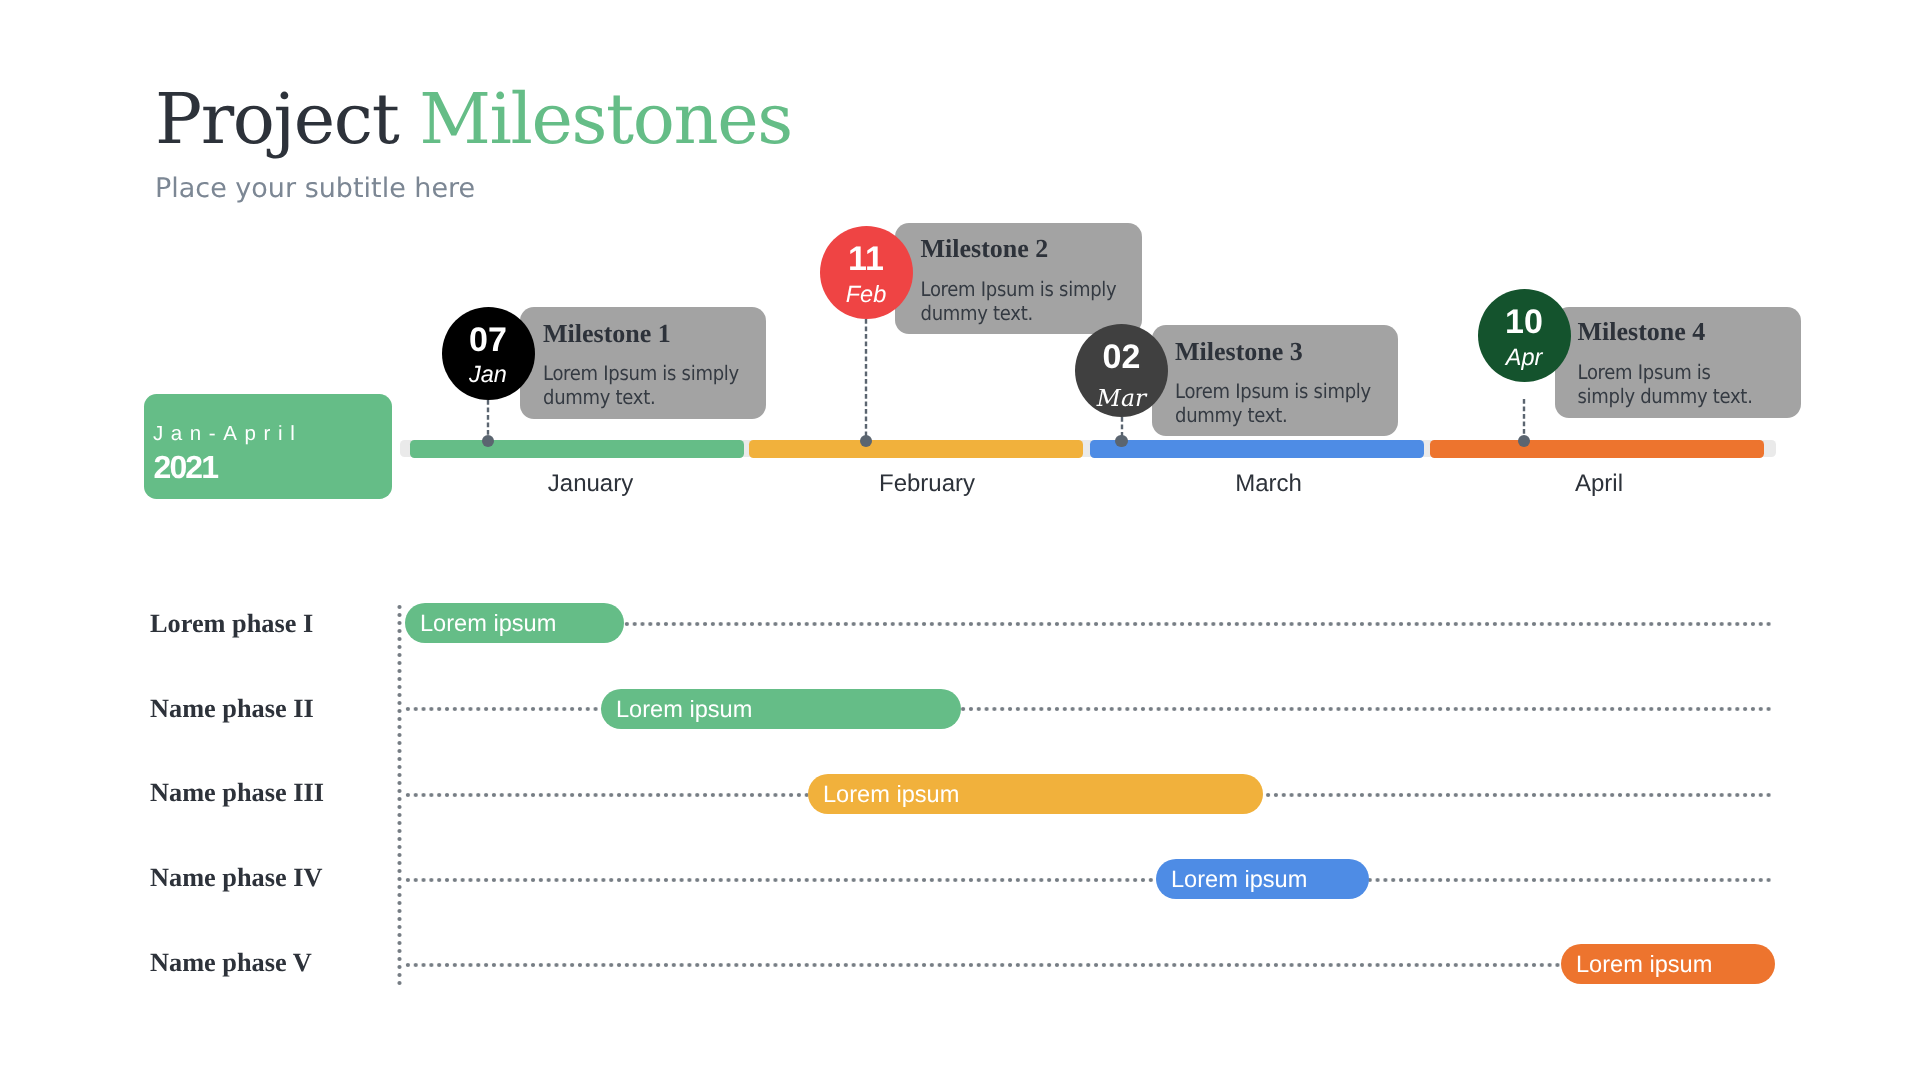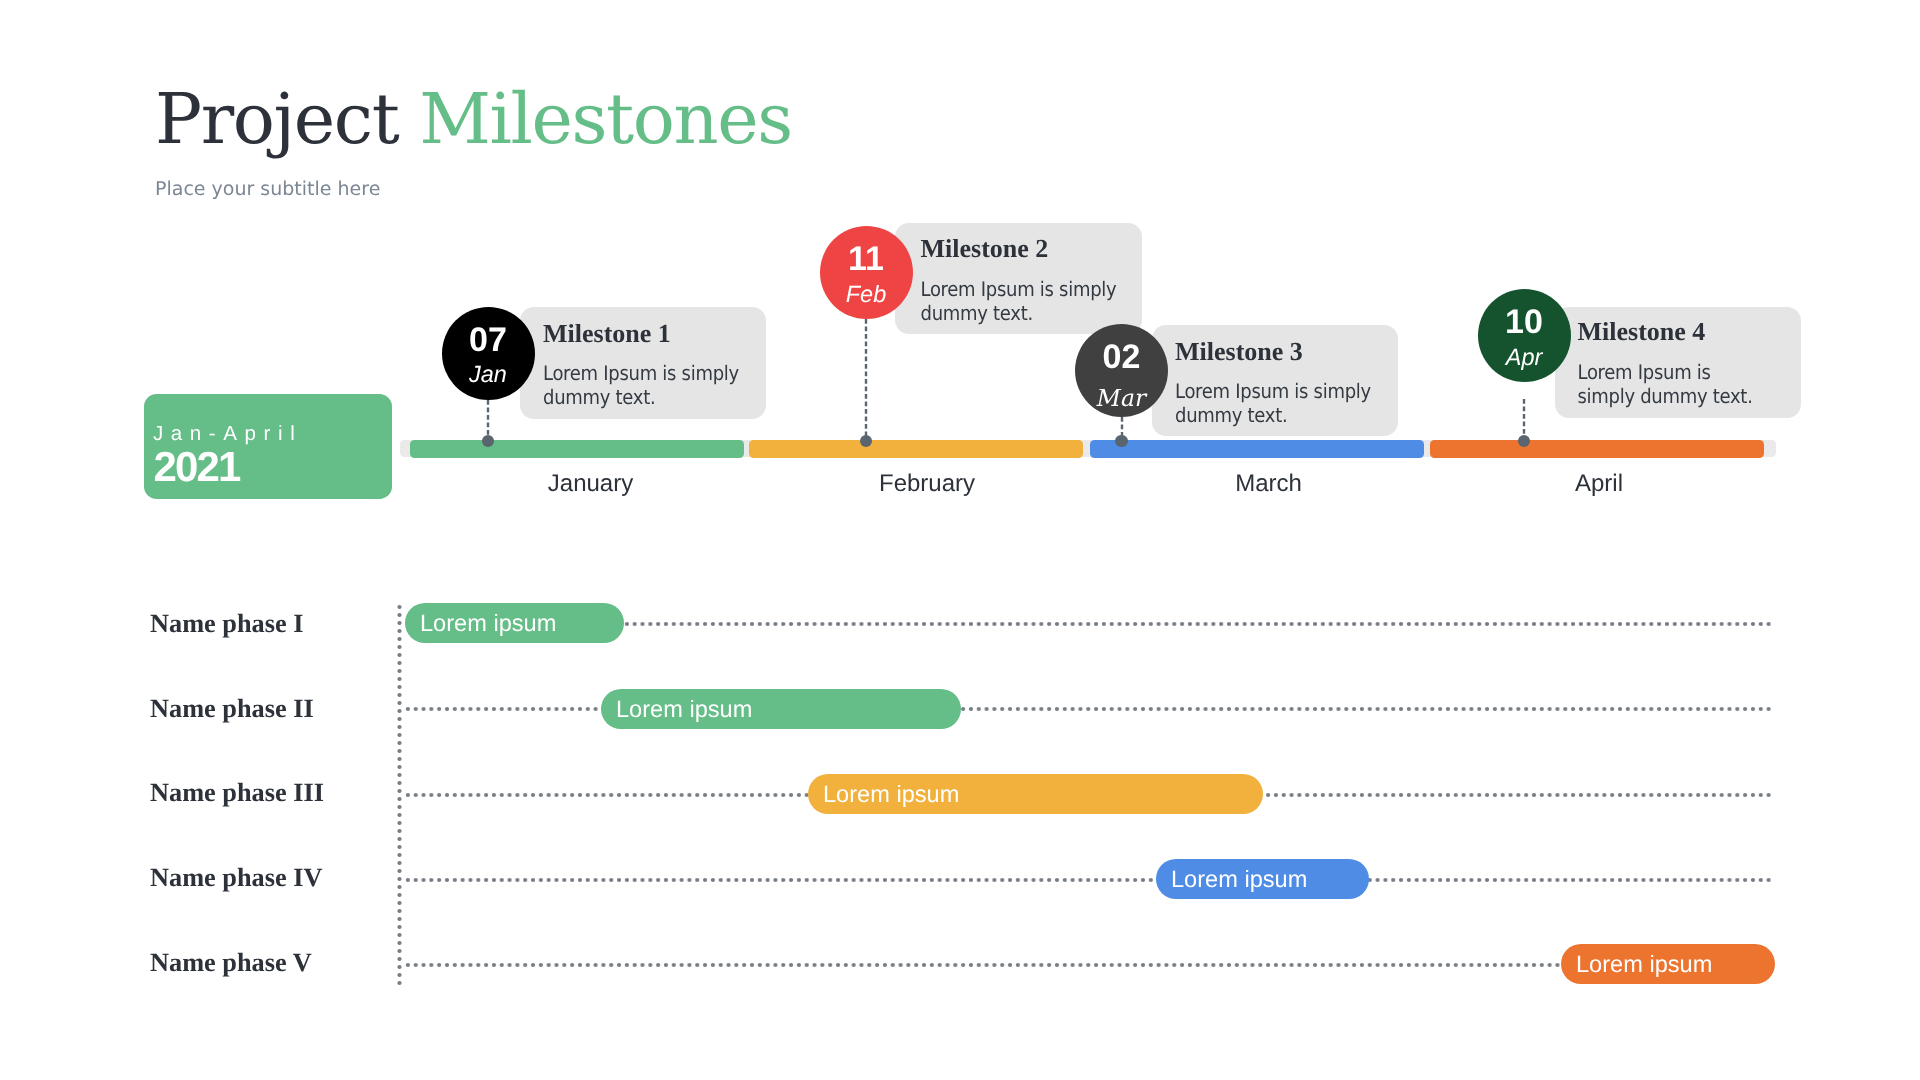--- a/index.html
+++ b/index.html
@@ -6,45 +6,45 @@
   html,body{margin:0;padding:0;}
   body{width:1920px;height:1080px;background:#ffffff;overflow:hidden;
        font-family:"DejaVu Sans", sans-serif;-webkit-font-smoothing:antialiased;text-rendering:geometricPrecision;}
   #slide{position:relative;width:1920px;height:1080px;overflow:hidden;transform:translateZ(0);}
 
   
   .title{position:absolute;transform:translateZ(0);left:155px;top:84px;font-family:"DejaVu Serif",serif;
          font-size:70px;line-height:70px;letter-spacing:-1.4px;color:#2d323a;white-space:nowrap;}
   .title .accent{color:#65bd87;}
   .subtitle{position:absolute;transform:translateZ(0);left:155px;top:174px;font-family:"DejaVu Sans",sans-serif;
-            font-size:19px;line-height:30px;color:#7c8794;white-space:nowrap;}
+            font-size:27px;line-height:30px;color:#7c8794;white-space:nowrap;}
 
   
   .yearbox{position:absolute;left:144px;top:394px;width:248px;height:105px;
            background:#65bd87;border-radius:12.5px;}
   .yearbox .rng{position:absolute;transform:translateZ(0);left:9px;top:28px;font-size:20.5px;letter-spacing:7.6px;
                 line-height:24px;color:#ffffff;font-family:"Liberation Sans",sans-serif;}
-  .yearbox .yr{position:absolute;transform:translateZ(0);left:9.5px;top:54px;font-size:42px;line-height:38px;letter-spacing:-1.9px;
+  .yearbox .yr{position:absolute;transform:translateZ(0);left:9.5px;top:54px;font-size:32px;line-height:38px;letter-spacing:-1.9px;
                font-weight:bold;color:#ffffff;font-family:"Liberation Sans",sans-serif;}
 
   
   .track{position:absolute;left:400px;top:439.7px;width:1376px;height:17.8px;
          background:#eaeaea;border-radius:4.5px;}
   .seg{position:absolute;top:440px;height:18px;border-radius:4.5px;}
   .mlabel{position:absolute;transform:translateZ(0);top:470px;font-size:24px;line-height:28px;color:#2d323a;
           text-align:center;font-family:"Liberation Sans",sans-serif;}
 
   
   .mcircle{position:absolute;width:93px;height:93px;border-radius:50%;color:#ffffff;
            text-align:center;z-index:4;}
   .mcircle .d{position:absolute;transform:translateZ(0);left:0;right:0;top:14px;font-size:34px;line-height:38px;
               font-weight:bold;font-family:"Liberation Sans",sans-serif;}
   .mcircle .m{position:absolute;transform:translateZ(0);left:0;right:0;top:53.5px;font-size:23.5px;line-height:28px;
               font-family:"Liberation Sans",sans-serif;font-style:italic;}
-  .mcard{position:absolute;background:#e5e5e5;border-radius:14px;z-index:2;box-sizing:border-box;}
+  .mcard{position:absolute;background:#a3a3a3;border-radius:14px;z-index:2;box-sizing:border-box;}
   .mcard .mt{position:absolute;transform:translateZ(0);left:22px;font-family:"Liberation Serif",serif;font-size:26px;
              line-height:28px;font-weight:bold;color:#2d323a;white-space:nowrap;}
   .mcard .mp{position:absolute;transform:translateZ(0);left:22px;font-family:"DejaVu Sans",sans-serif;font-stretch:condensed;
              font-size:20px;line-height:24px;letter-spacing:-0.28px;color:#343a42;white-space:nowrap;}
   .dot{position:absolute;width:12.6px;height:12.6px;border-radius:50%;background:#5b6570;z-index:5;}
 
   
   .dotsvg{position:absolute;overflow:visible;}
   .phase{position:absolute;left:150px;font-family:"Liberation Serif",serif;font-size:26.3px;
          line-height:31.5px;font-weight:bold;color:#2d323a;transform:translateY(-50%) translateZ(0);white-space:nowrap;}
@@ -143,21 +143,21 @@
       <pattern id="vdots" x="0" y="0" width="9" height="8" patternUnits="userSpaceOnUse">
         <circle cx="4.5" cy="4" r="2.1" fill="#767d84"></circle>
       </pattern>
     </defs>
     <rect x="0" y="0" width="9" height="384" fill="url(#vdots)"></rect>
   </svg>
   <div id="gantt">
       <svg class="dotsvg" style="left:404.2px;top:619.0999999999999px;width:1369px;height:10px;" viewBox="0 0 1369 10">
           <rect x="0" y="0" width="1369" height="10" fill="url(#hdots)"></rect>
       </svg>
-      <div class="phase" style="top:624px;">Name phase I</div>
+      <div class="phase" style="top:624px;">Lorem phase I</div>
       <div class="pill" style="left:404.8px;top:623.3px;width:218.7px;background:#65bd87;">Lorem ipsum</div>
       <svg class="dotsvg" style="left:404.2px;top:704.4px;width:1369px;height:10px;" viewBox="0 0 1369 10">
           <rect x="0" y="0" width="1369" height="10" fill="url(#hdots)"></rect>
       </svg>
       <div class="phase" style="top:708.7px;">Name phase II</div>
       <div class="pill" style="left:601px;top:708.6px;width:360px;background:#65bd87;">Lorem ipsum</div>
       <svg class="dotsvg" style="left:404.2px;top:789.5999999999999px;width:1369px;height:10px;" viewBox="0 0 1369 10">
           <rect x="0" y="0" width="1369" height="10" fill="url(#hdots)"></rect>
       </svg>
       <div class="phase" style="top:793.4px;">Name phase III</div>

